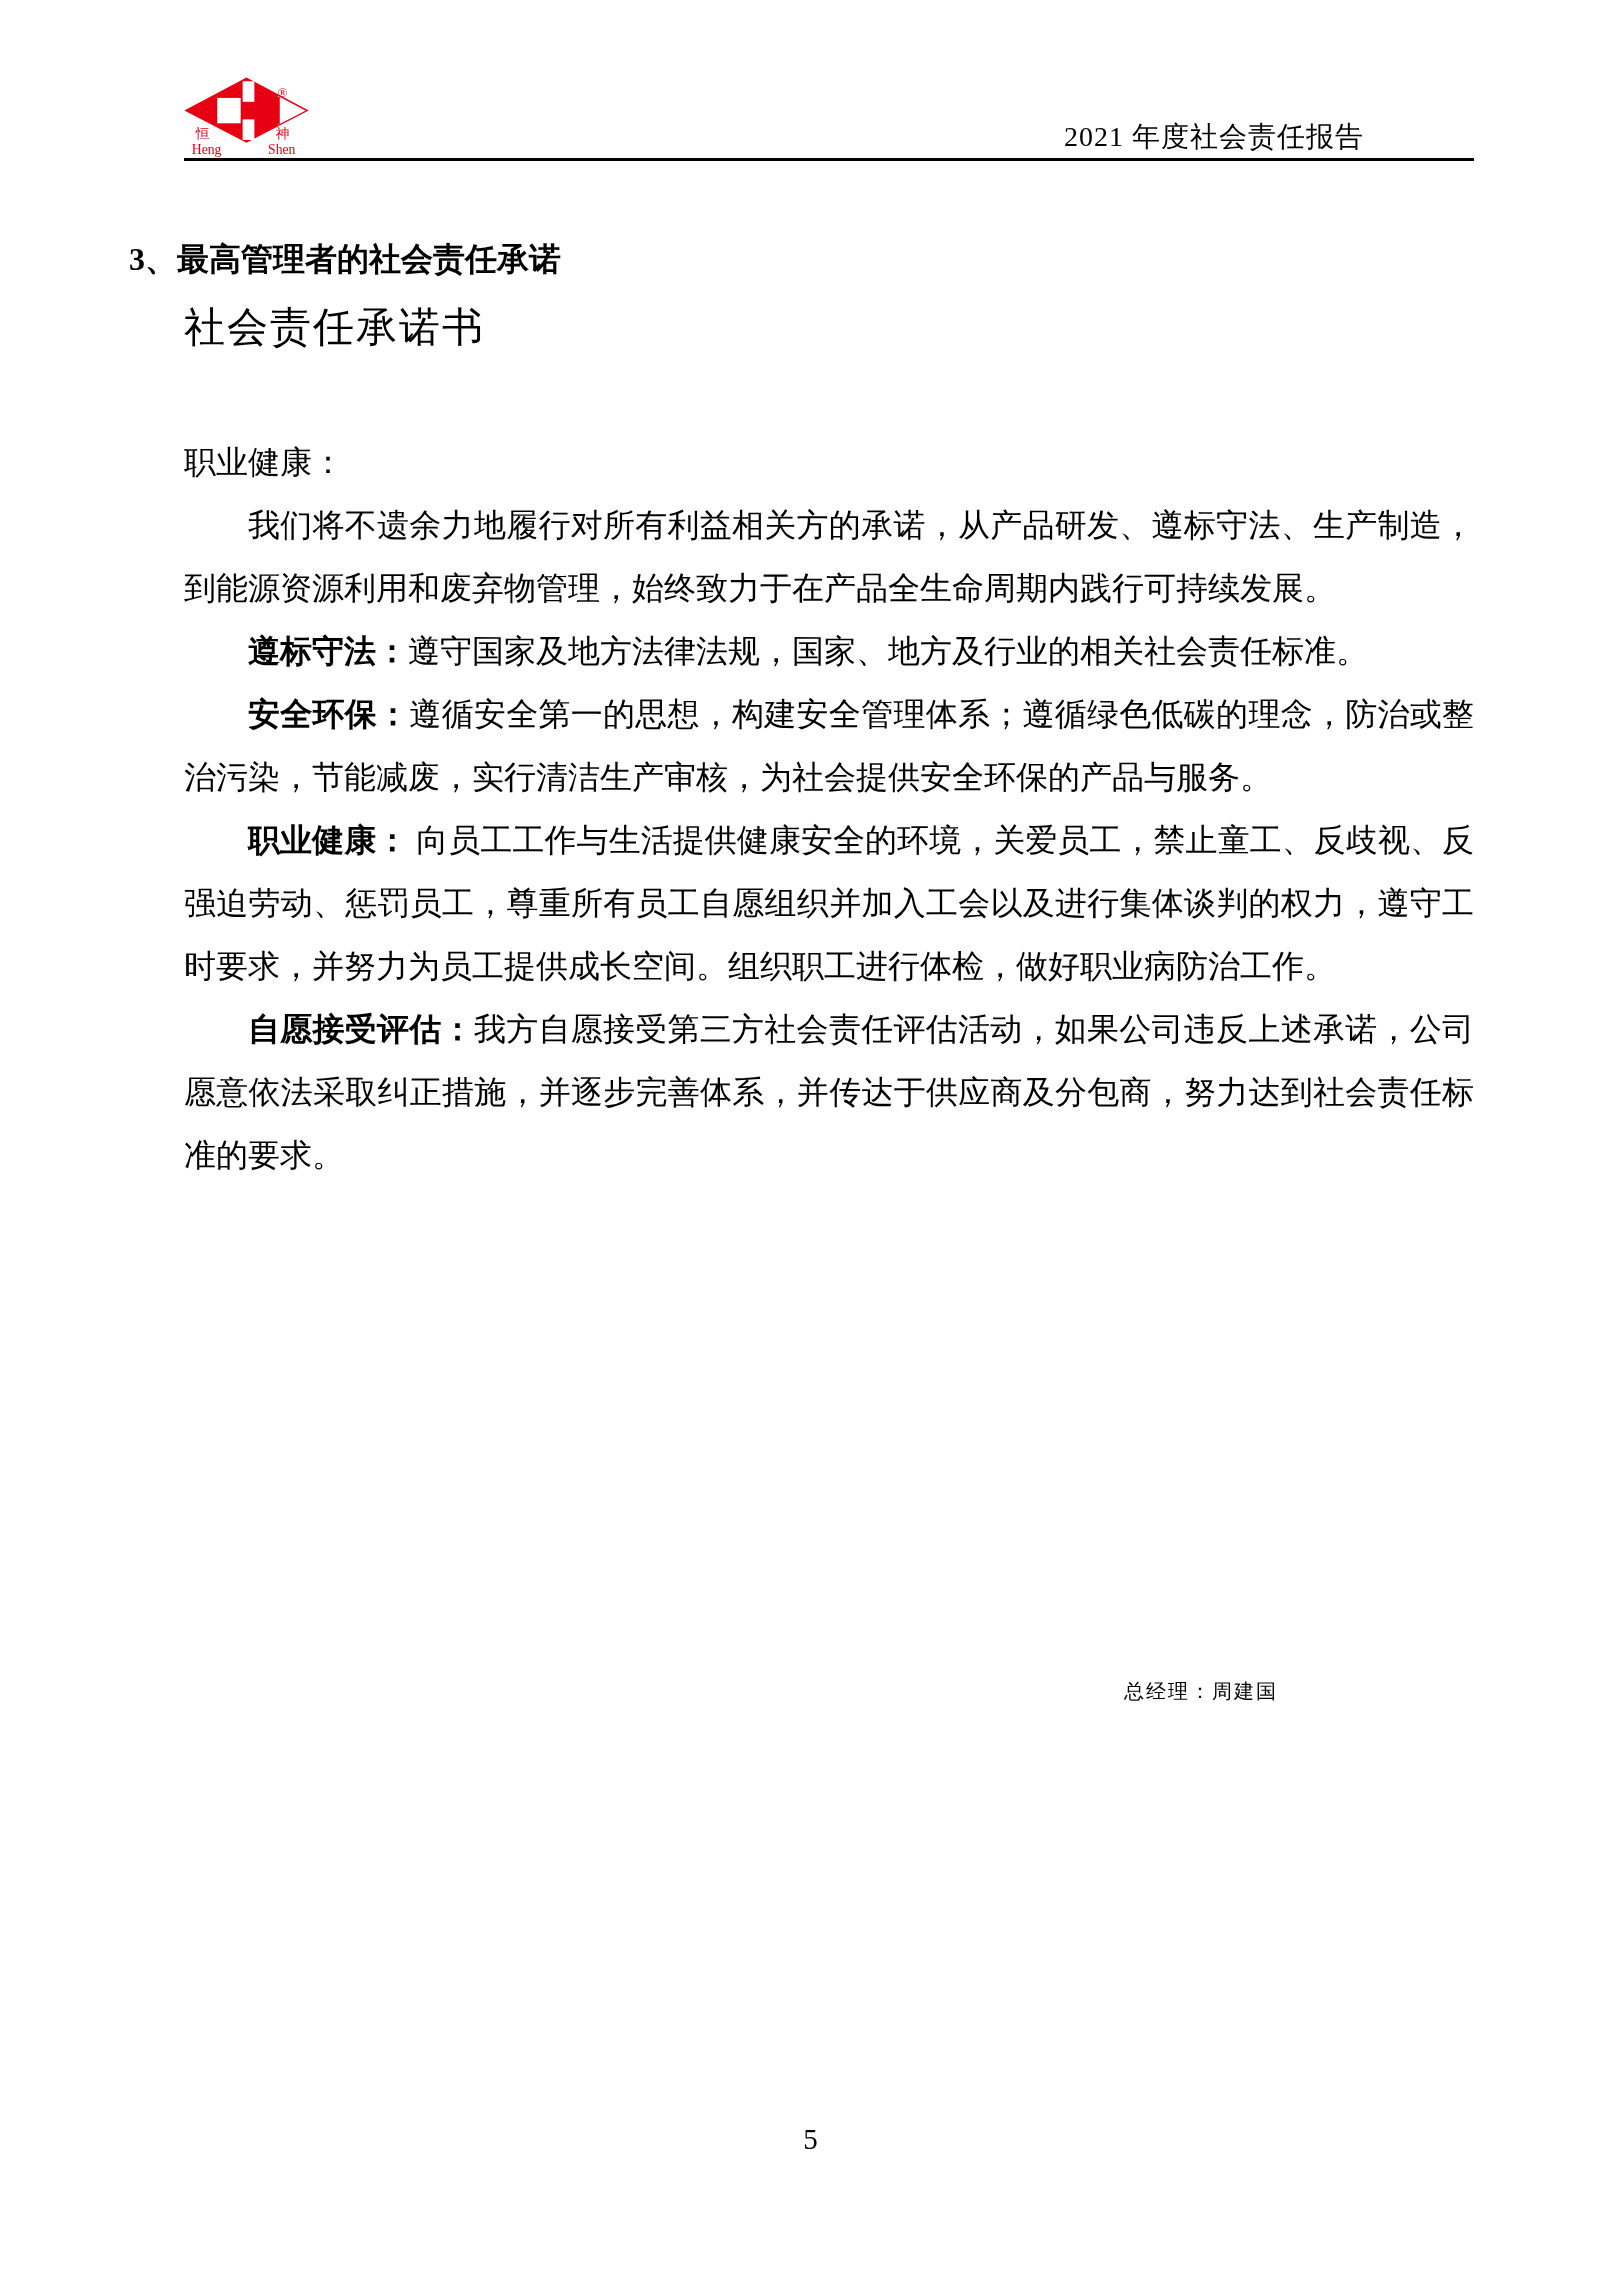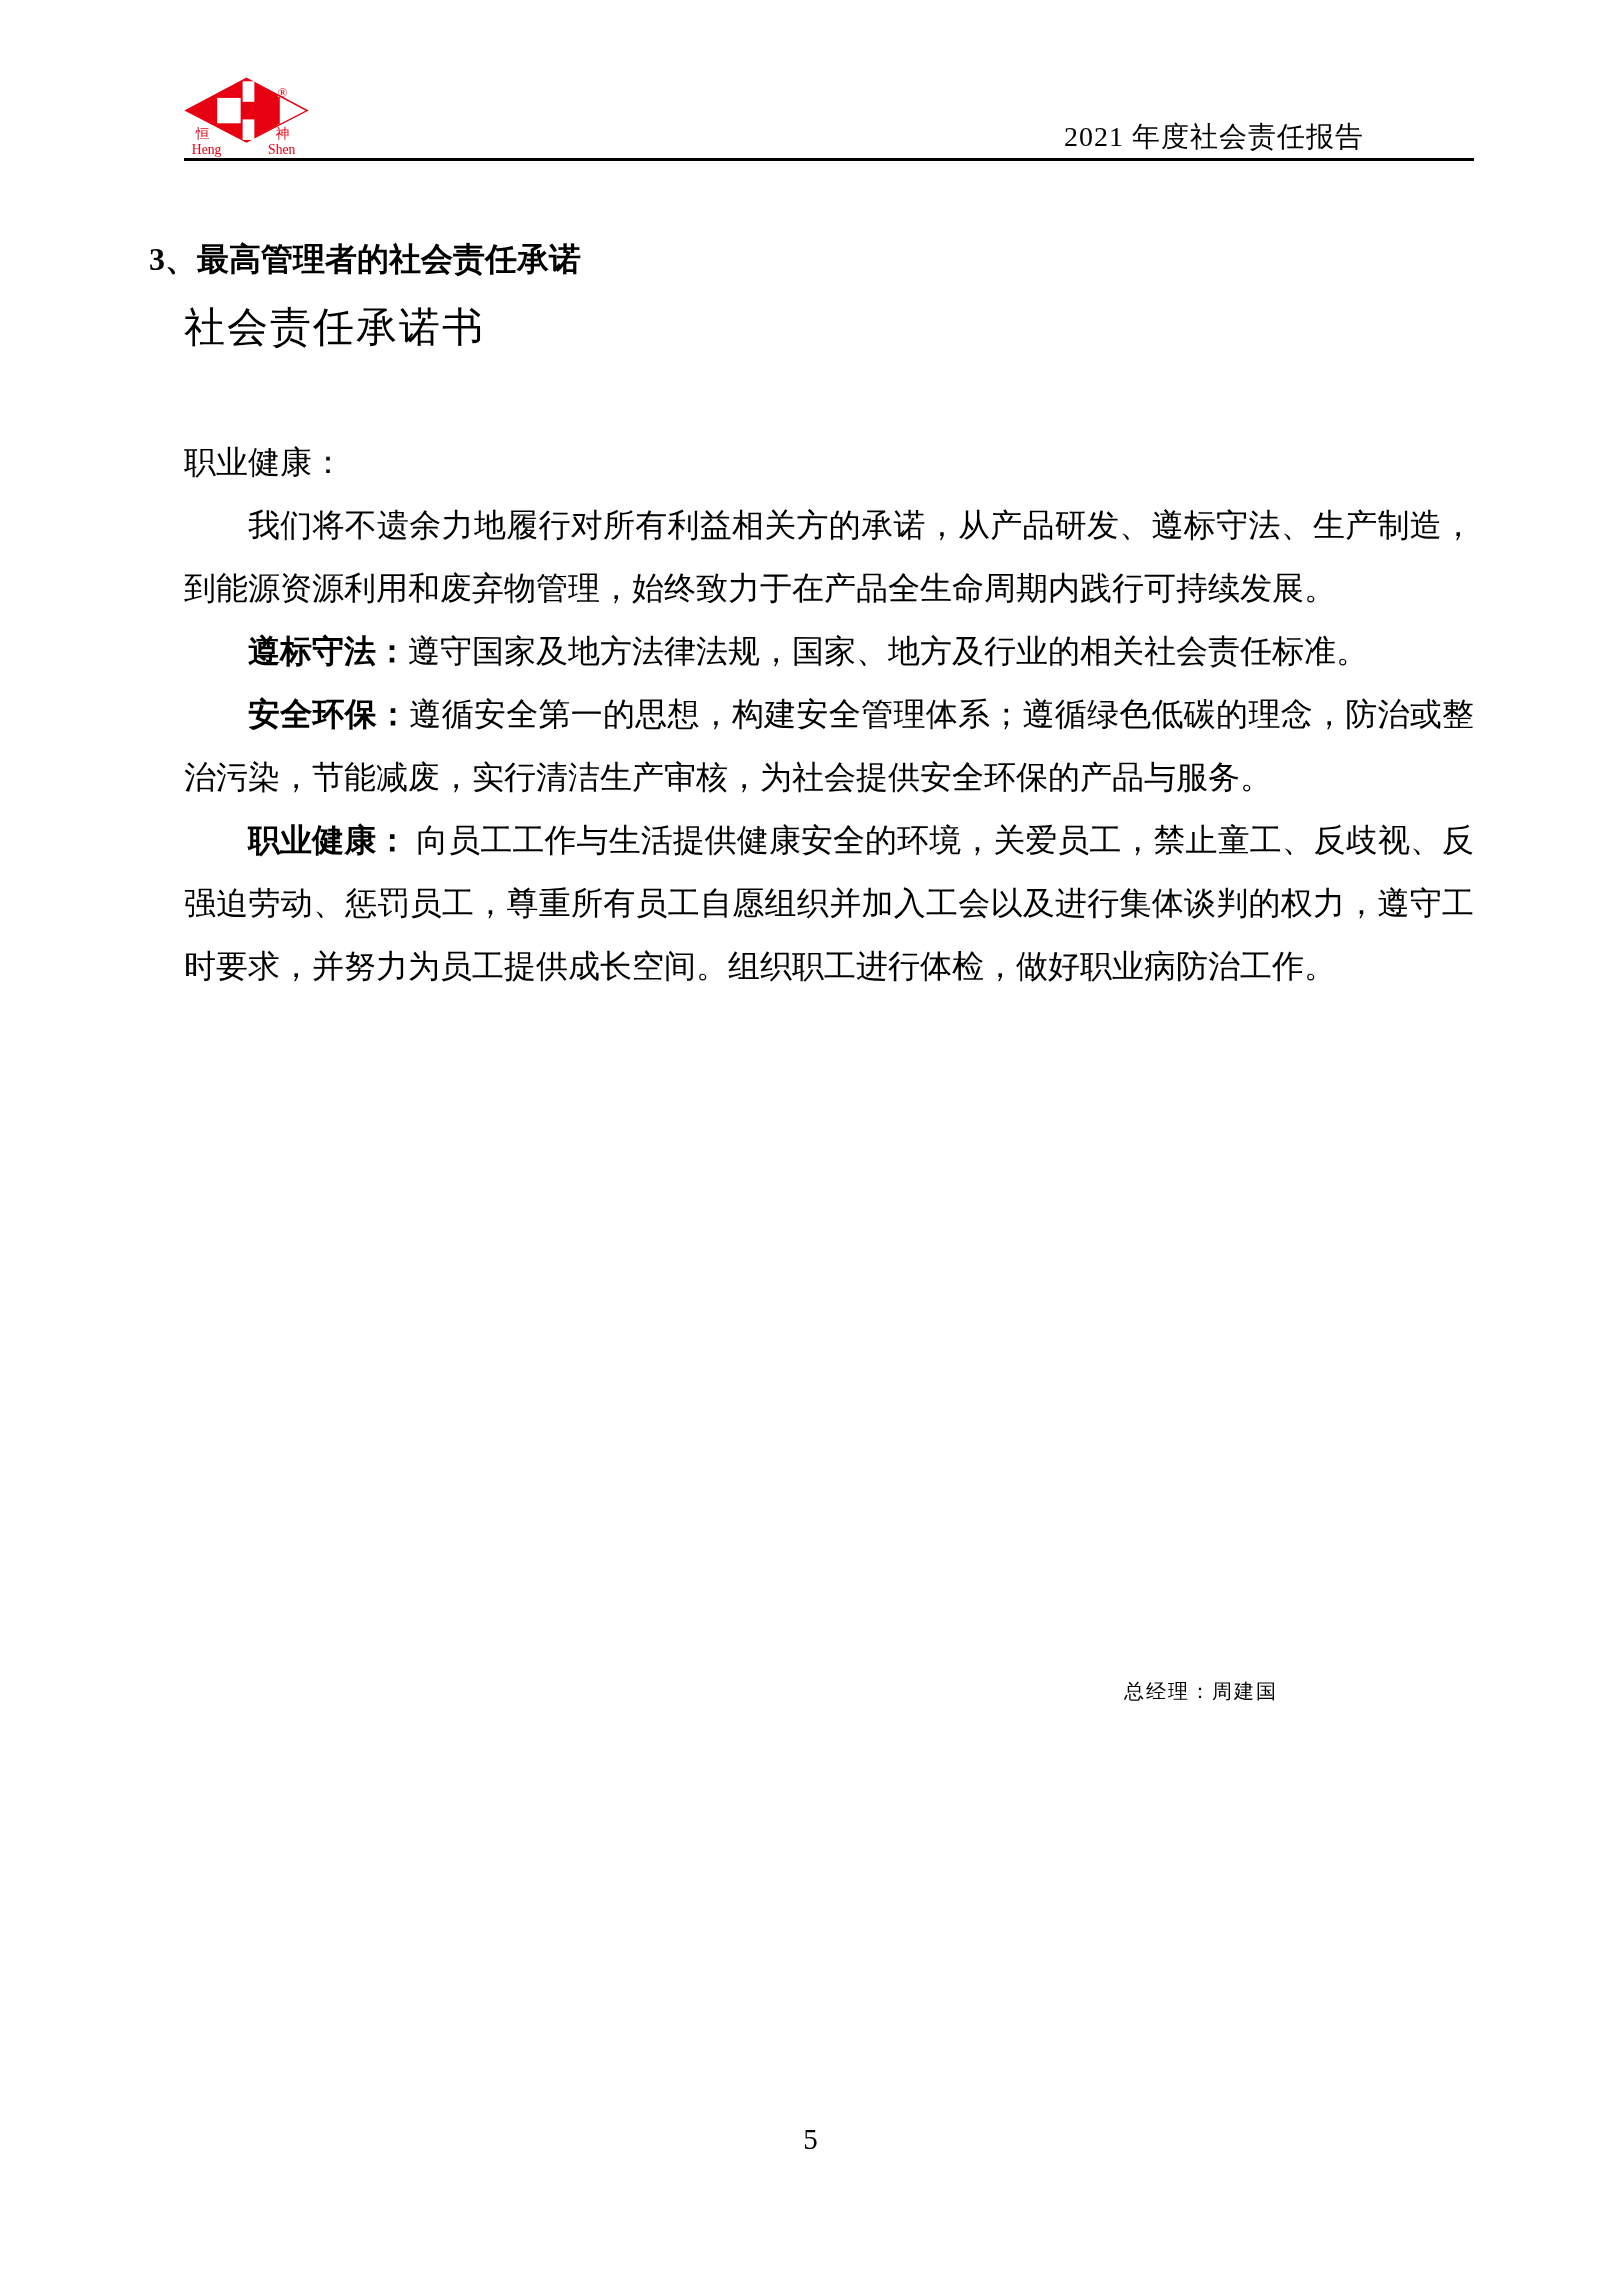--- a/index.html
+++ b/index.html
@@ -31,21 +31,20 @@
     letter-spacing: 1px;
     white-space: nowrap;
   }
   
   .section-heading {
     position: absolute;
     top: 238px; left: 129px;
     font-size: 32px;
     font-weight: bold;
     white-space: nowrap;
-    margin-left: 20px;
   }
   
   .doc-title {
     position: absolute;
     top: 300px; left: 184px; width: 1290px;
     text-align: left;
     font-size: 41px;
     font-weight: normal;
     letter-spacing: 2px;
   }
@@ -103,20 +102,21 @@
   <div class="section-heading">3、最高管理者的社会责任承诺</div>
 
   <div class="doc-title">社会责任承诺书</div>
 
   <div class="body-text">
     <p>职业健康：</p>
     <p class="para"><b></b><span>我们将不遗余力地履行对所有利益相关方的承诺，从产品研发、遵标守法、生产制造，到能源资源利用和废弃物管理，始终致力于在产品全生命周期内践行可持续发展。</span></p>
     <p class="para"><b>遵标守法：</b><span>遵守国家及地方法律法规，国家、地方及行业的相关社会责任标准。</span></p>
     <p class="para"><b>安全环保：</b><span>遵循安全第一的思想，构建安全管理体系；遵循绿色低碳的理念，防治或整治污染，节能减废，实行清洁生产审核，为社会提供安全环保的产品与服务。</span></p>
     <p class="para"><b>职业健康：</b><span> 向员工工作与生活提供健康安全的环境，关爱员工，禁止童工、反歧视、反强迫劳动、惩罚员工，尊重所有员工自愿组织并加入工会以及进行集体谈判的权力，遵守工时要求，并努力为员工提供成长空间。组织职工进行体检，做好职业病防治工作。</span></p>
+    <p class="para"><b>自愿接受评估：</b><span>我方自愿接受第三方社会责任评估活动，如果公司违反上述承诺，公司愿意依法采取纠正措施，并逐步完善体系，并传达于供应商及分包商，努力达到社会责任标准的要求。</span></p>
   </div>
 
   <div class="signature">总经理：周建国</div>
 
   <div class="page-number">5</div>
 
 </div>
 
 
 </body></html>

